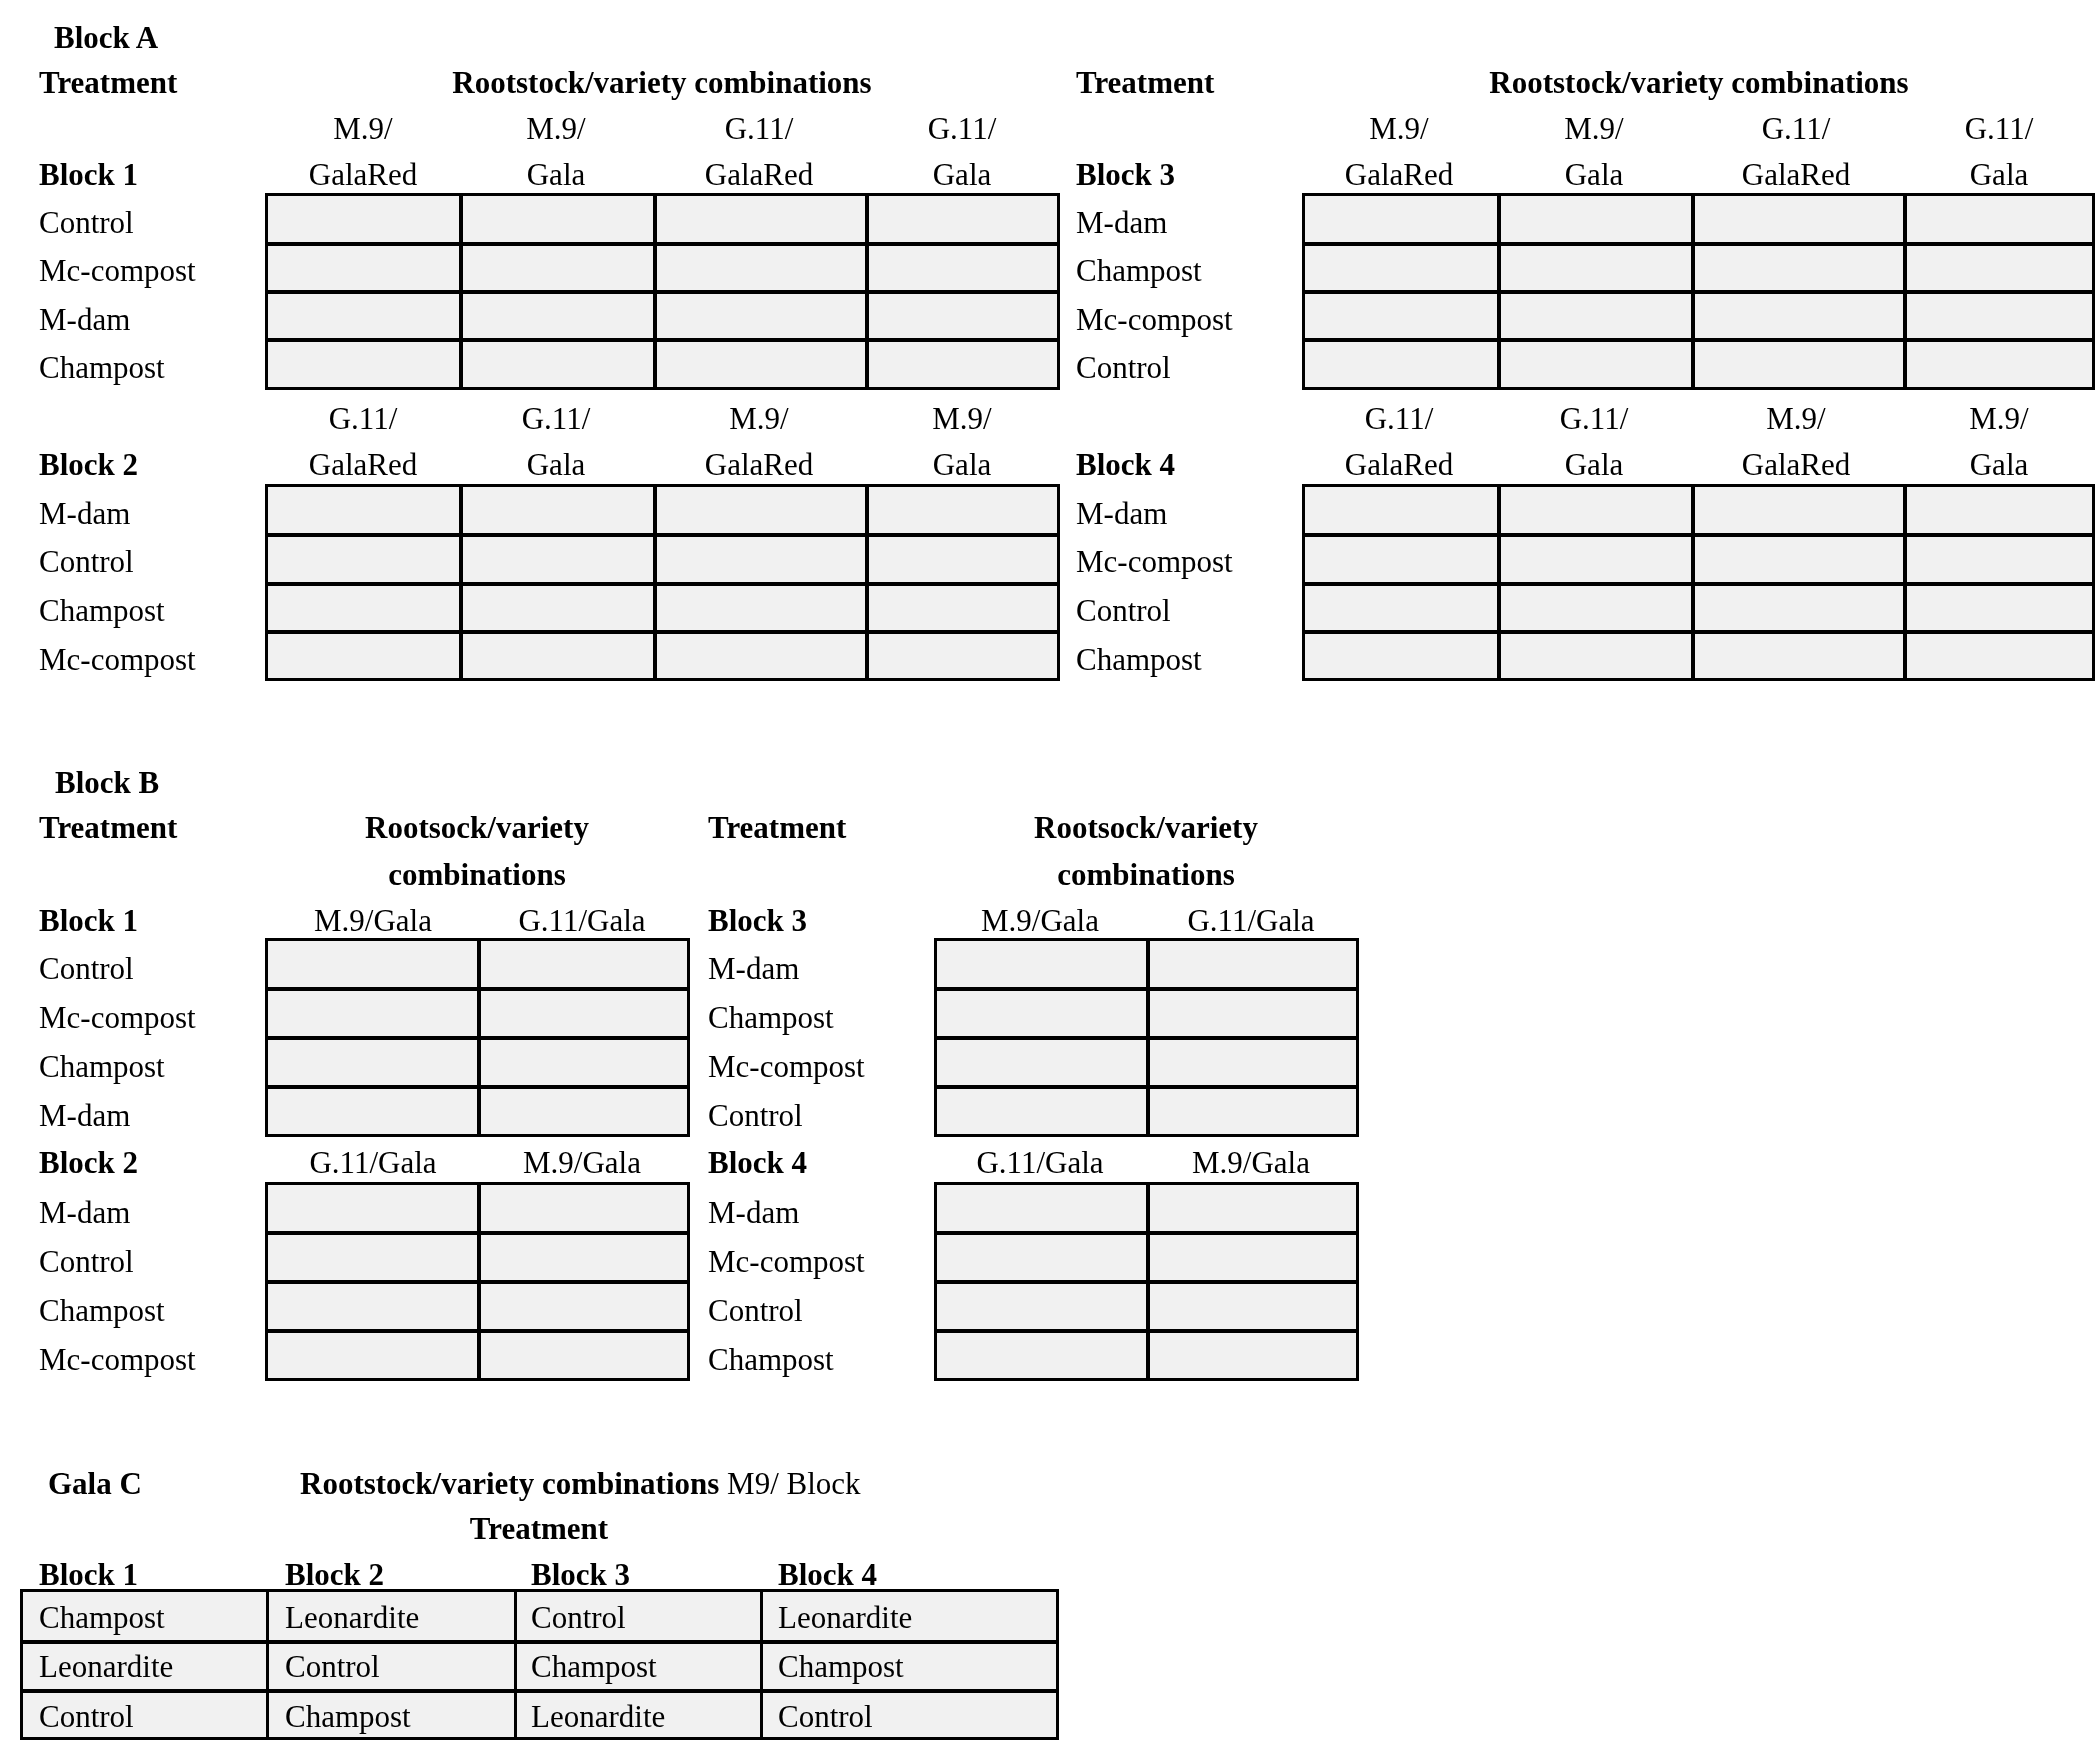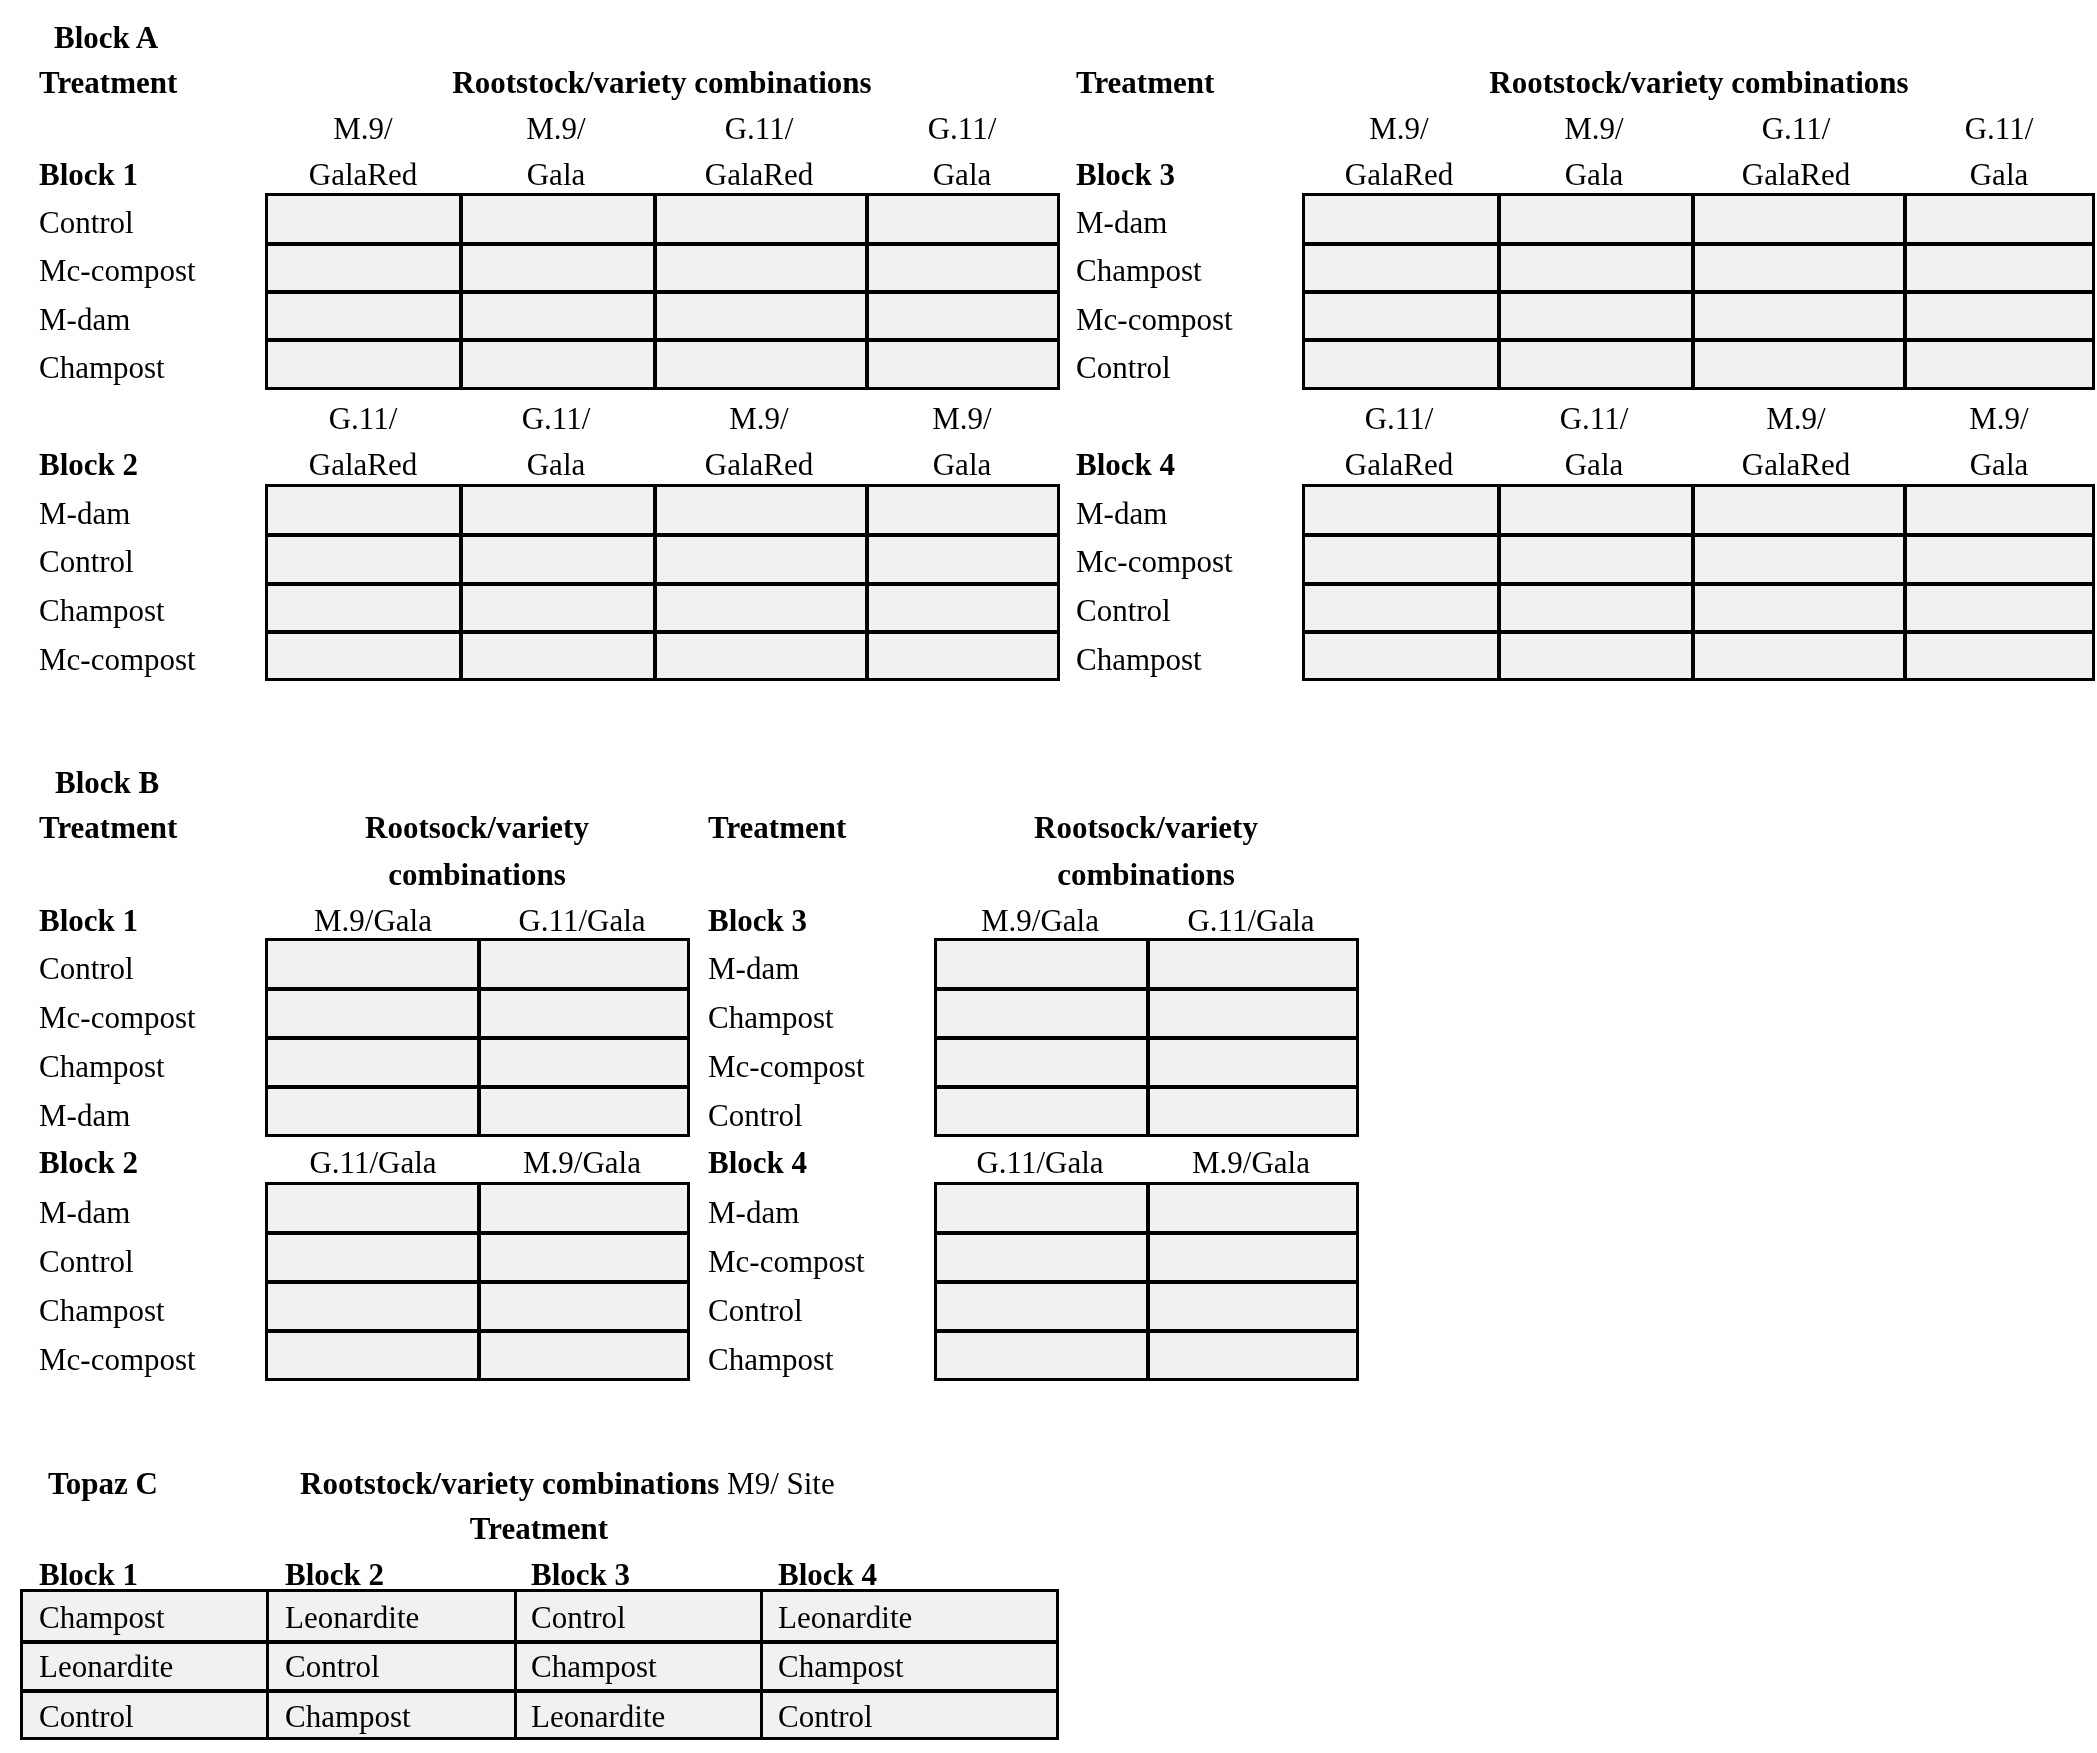--- a/index.html
+++ b/index.html
@@ -191,22 +191,22 @@
     <div class="grid" style="left:934px;top:1182px;width:425px;height:199px;">
       <div class="vline" style="left:211px;"></div>
       <div class="hline" style="top:48px;"></div>
       <div class="hline" style="top:97px;"></div>
       <div class="hline" style="top:146px;"></div>
     </div>
   </div>
 </div>
 
 <div>
-  <div class="t b" style="left:48px;top:1468px;">Topaz C</div>
-  <div class="t" style="left:300px;top:1468px;"><span class="b">Rootstock/variety combinations</span> <span>M9/ Site</span></div>
+  <div class="t b" style="left:48px;top:1468px;">Gala C</div>
+  <div class="t" style="left:300px;top:1468px;"><span class="b">Rootstock/variety combinations</span> <span>M9/ Block</span></div>
   <div class="t b c" style="left:539px;top:1513px;">Treatment</div>
 
   <div class="t b" style="left:39px;top:1559px;">Block 1</div>
   <div class="t b" style="left:285px;top:1559px;">Block 2</div>
   <div class="t b" style="left:531px;top:1559px;">Block 3</div>
   <div class="t b" style="left:778px;top:1559px;">Block 4</div>
 
   <div class="grid" style="left:20.4px;top:1589px;width:1039px;height:151px;">
     <div class="vline" style="left:244px;"></div>
     <div class="vline" style="left:492px;"></div>

